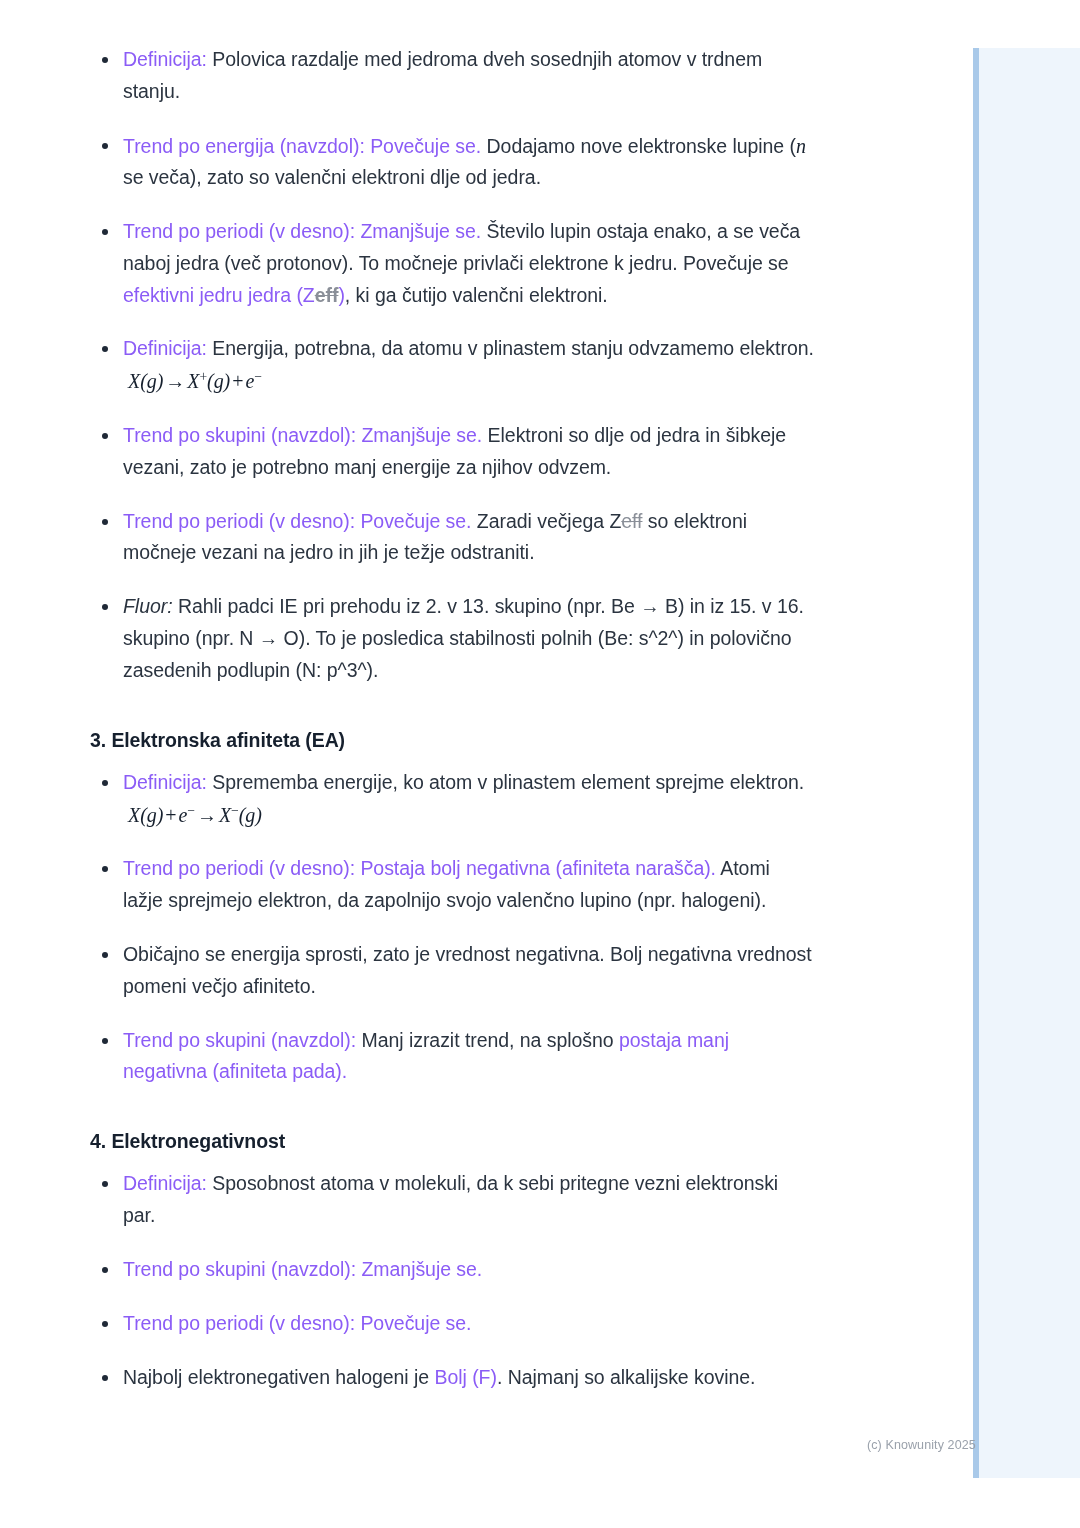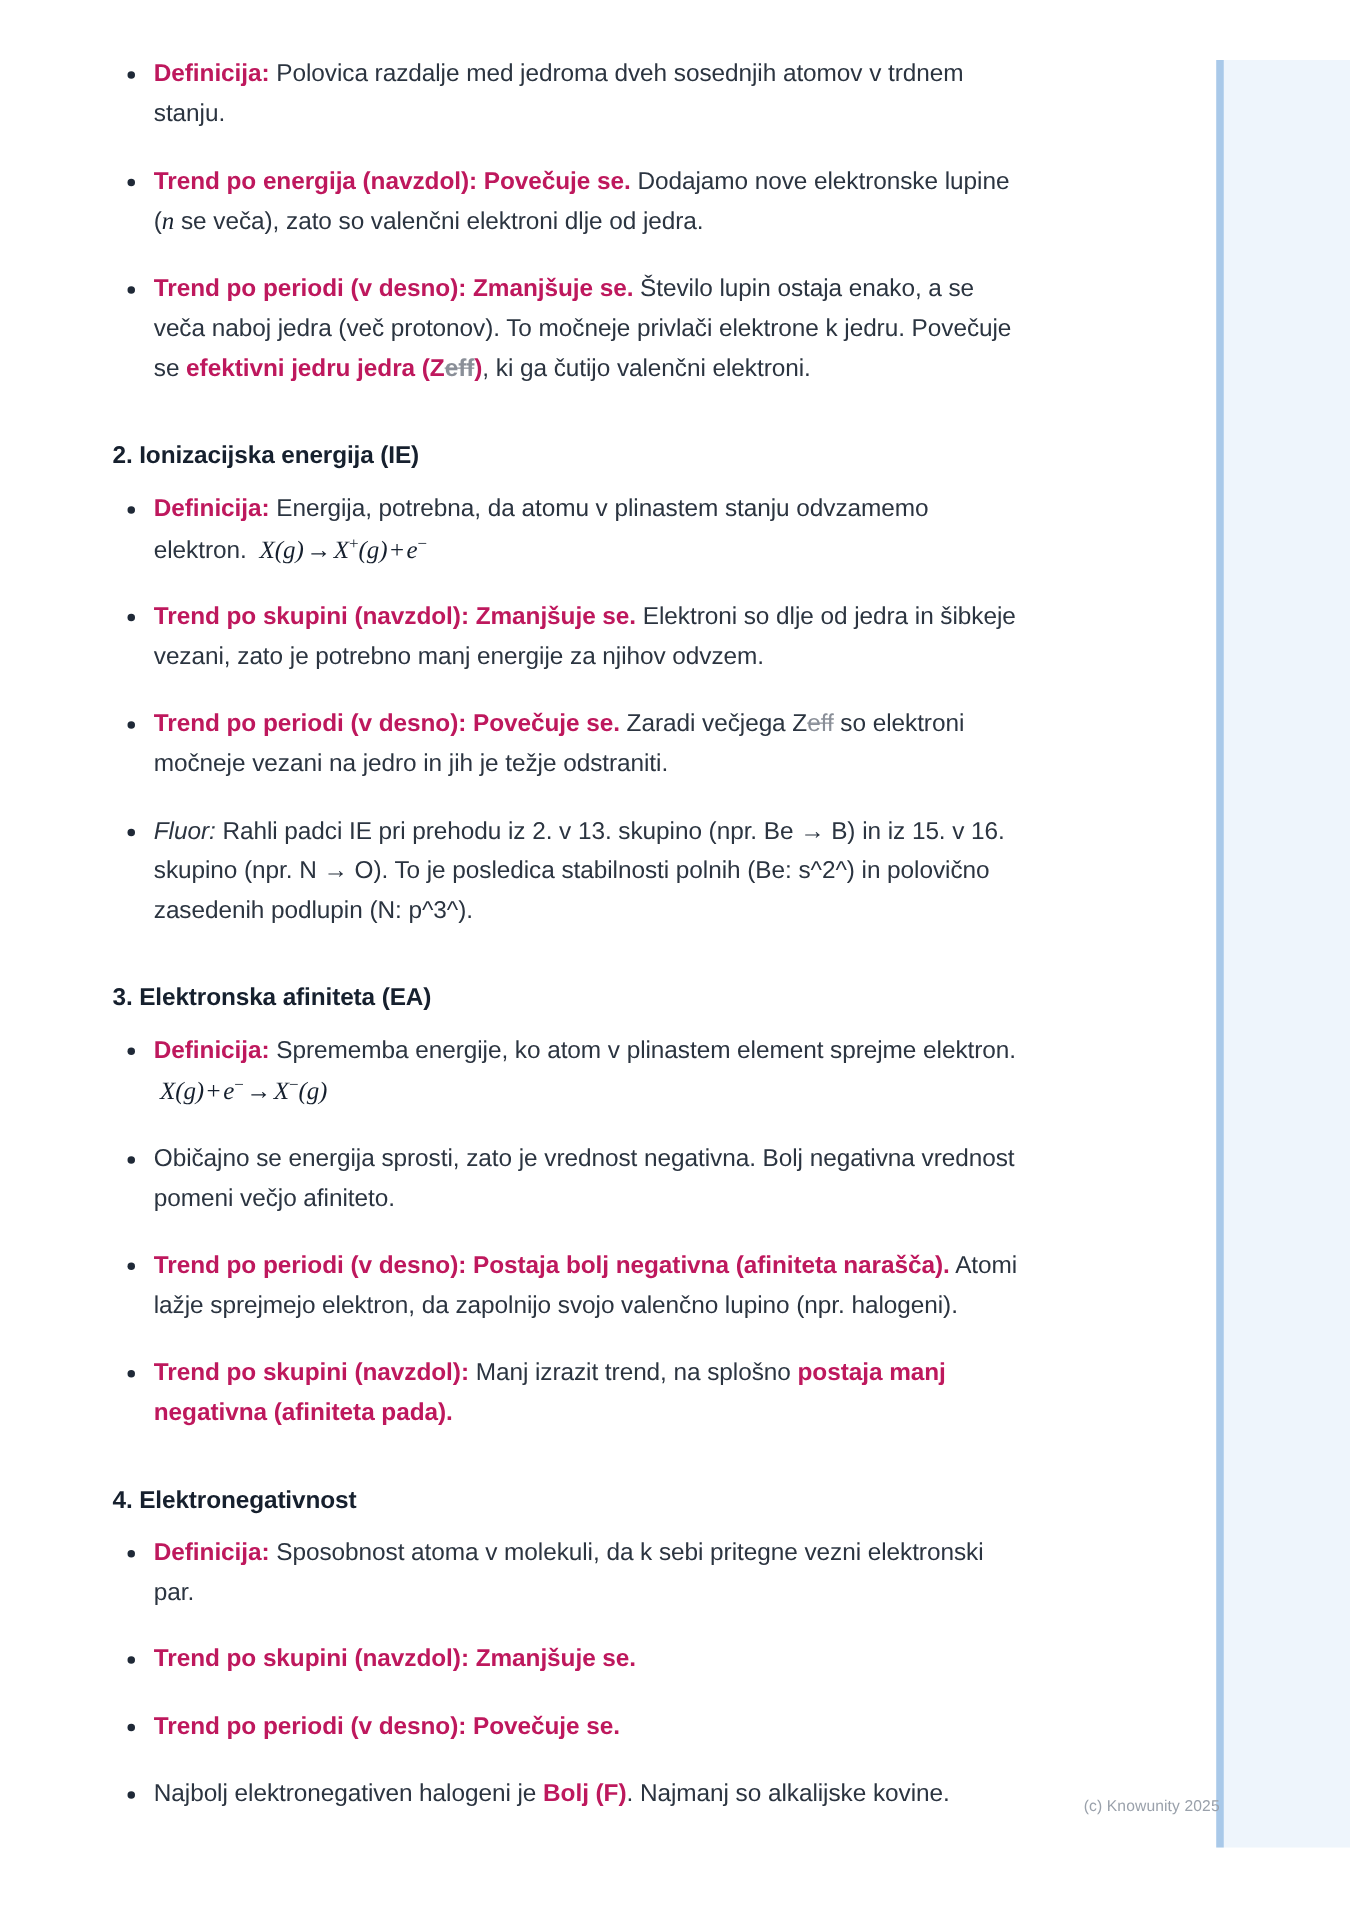--- a/index.html
+++ b/index.html
@@ -69,21 +69,21 @@
     content: "";
     position: absolute;
     left: 102px;
     top: 13px;
     width: 6px;
     height: 6px;
     border-radius: 50%;
     background: #1f2937;
   }
 
-  .b { font-weight: bold; color: #be185d; }
+  .b { font-weight: normal; color: #8b5cf6; }
   .i { font-style: italic; }
 
   
   .subeff {
     color: #8a8f98;
     text-decoration: line-through;
     font-weight: bold;
   }
   .subeff-plain {
     color: #8a8f98;
@@ -135,21 +135,20 @@
     <li>
       <span class="b">Trend po energija (navzdol): Povečuje se.</span><span> Dodajamo nove elektronske lupine (</span><span class="i math">n</span><span> se veča), zato so valenčni elektroni dlje od jedra.</span>
     </li>
 
     <li>
       <span class="b">Trend po periodi (v desno): Zmanjšuje se.</span><span> Število lupin ostaja enako, a se veča naboj jedra (več protonov). To močneje privlači elektrone k jedru. Povečuje se </span><span class="b">efektivni jedru jedra (Z</span><span class="subeff">eff</span><span class="b">)</span><span>, ki ga čutijo valenčni elektroni.</span>
     </li>
 
   </ul>
 
-  <h2 class="section-heading">2. Ionizacijska energija (IE)</h2>
 
   <ul class="bullets">
 
     <li>
       <span class="b">Definicija:</span><span> Energija, potrebna, da atomu v plinastem stanju odvzamemo elektron.</span>
       <span class="math">&nbsp;<span>X</span><span>(g)</span><span class="op">→</span><span>X</span><sup>+</sup><span>(g)</span><span class="op">+</span><span>e</span><sup>−</sup></span>
     </li>
 
     <li>
       <span class="b">Trend po skupini (navzdol): Zmanjšuje se.</span><span> Elektroni so dlje od jedra in šibkeje vezani, zato je potrebno manj energije za njihov odvzem.</span>
@@ -168,28 +167,28 @@
   <h2 class="section-heading">3. Elektronska afiniteta (EA)</h2>
 
   <ul class="bullets">
 
     <li>
       <span class="b">Definicija:</span><span> Sprememba energije, ko atom v plinastem element sprejme elektron.</span>
       <span class="math">&nbsp;<span>X</span><span>(g)</span><span class="op">+</span><span>e</span><sup>−</sup><span class="op">→</span><span>X</span><sup>−</sup><span>(g)</span></span>
     </li>
 
     <li>
+      <span class="b">Trend po periodi (v desno): Postaja bolj negativna (afiniteta narašča).</span><span> Atomi lažje sprejmejo elektron, da zapolnijo svojo valenčno lupino (npr. halogeni).</span>
+    </li>
+
+    <li>
       <span>Običajno se energija sprosti, zato je vrednost negativna. Bolj negativna vrednost pomeni večjo afiniteto.</span>
     </li>
 
     <li>
-      <span class="b">Trend po periodi (v desno): Postaja bolj negativna (afiniteta narašča).</span><span> Atomi lažje sprejmejo elektron, da zapolnijo svojo valenčno lupino (npr. halogeni).</span>
-    </li>
-
-    <li>
       <span class="b">Trend po skupini (navzdol):</span><span> Manj izrazit trend, na splošno </span><span class="b">postaja manj negativna (afiniteta pada).</span>
     </li>
 
   </ul>
 
   <h2 class="section-heading">4. Elektronegativnost</h2>
 
   <ul class="bullets">
 
     <li>

